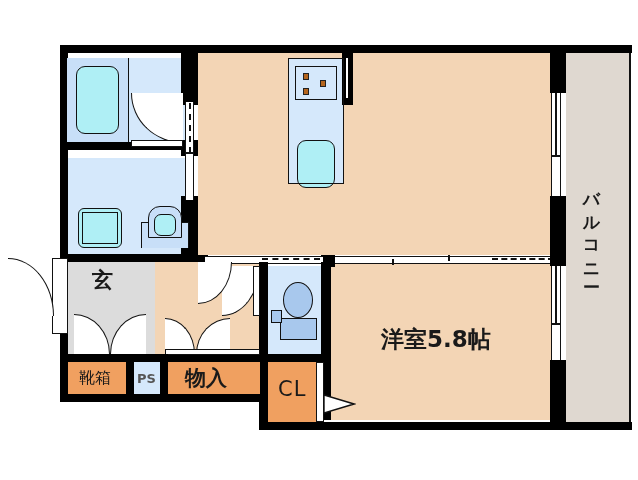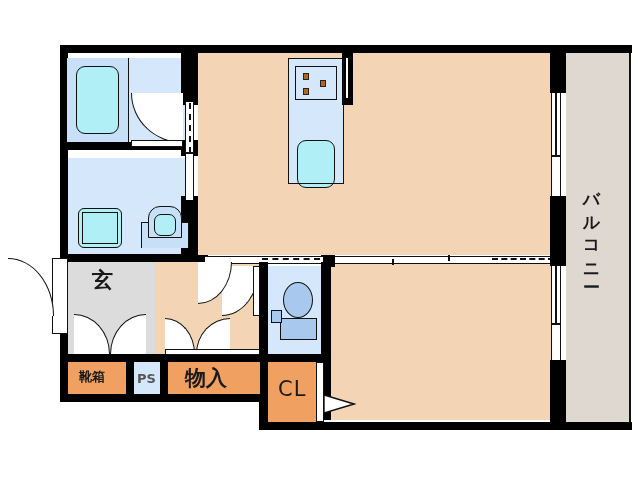--- a/index.html
+++ b/index.html
@@ -24,21 +24,21 @@
   
   .wall{background:#000000;}
 
   
   .ol{border:1.4px solid #111;}
 
   
   .lab{position:absolute;color:#1a1a1a;white-space:nowrap;
        font-family:"DejaVu Sans","Liberation Sans",sans-serif;}
   .lab-room{font-size:23px;font-weight:700;letter-spacing:0px;}
-  .lab-sm{font-size:13px;font-weight:700;}
+  .lab-sm{font-size:16px;font-weight:400;}
   .lab-ps{font-size:13px;font-weight:700;color:#555;}
   .lab-cl{font-size:21px;font-weight:400;letter-spacing:1px;}
   .lab-vert{font-size:17px;font-weight:700;writing-mode:vertical-rl;
             text-orientation:upright;letter-spacing:5px;}
 
   
   .swing{position:absolute;border:1.4px solid #111;background:#fff;}
   .sw-br{border-radius:0 0 100% 0;}   
   .sw-bl{border-radius:0 0 0 100%;}   
   .sw-tr{border-radius:0 100% 0 0;}   
@@ -200,20 +200,21 @@
 
   <div class="abs wall" style="left:60px;top:394px;width:208px;height:8px;"></div>
 
   <div class="abs wall" style="left:126px;top:354px;width:8px;height:48px;"></div>
   <div class="abs wall" style="left:160px;top:354px;width:8px;height:48px;"></div>
   <div class="abs wall" style="left:60px;top:354px;width:8px;height:48px;"></div>
 
   <div class="abs fl-orange" style="left:268px;top:362px;width:48px;height:60px;"></div>
 
 
+  <div class="lab lab-room" style="left:381px;top:324px;">洋室5.8帖</div>
 
   <div class="lab lab-vert" style="left:581px;top:180px;">バルコニー</div>
 
   <div class="lab lab-room" style="left:92px;top:266px;font-size:21px;">玄</div>
 
   <div class="lab lab-sm" style="left:79px;top:368px;">靴箱</div>
 
   <div class="lab lab-ps" style="left:137px;top:371px;">PS</div>
 
   <div class="lab lab-room" style="left:185px;top:364px;font-size:21px;">物入</div>

